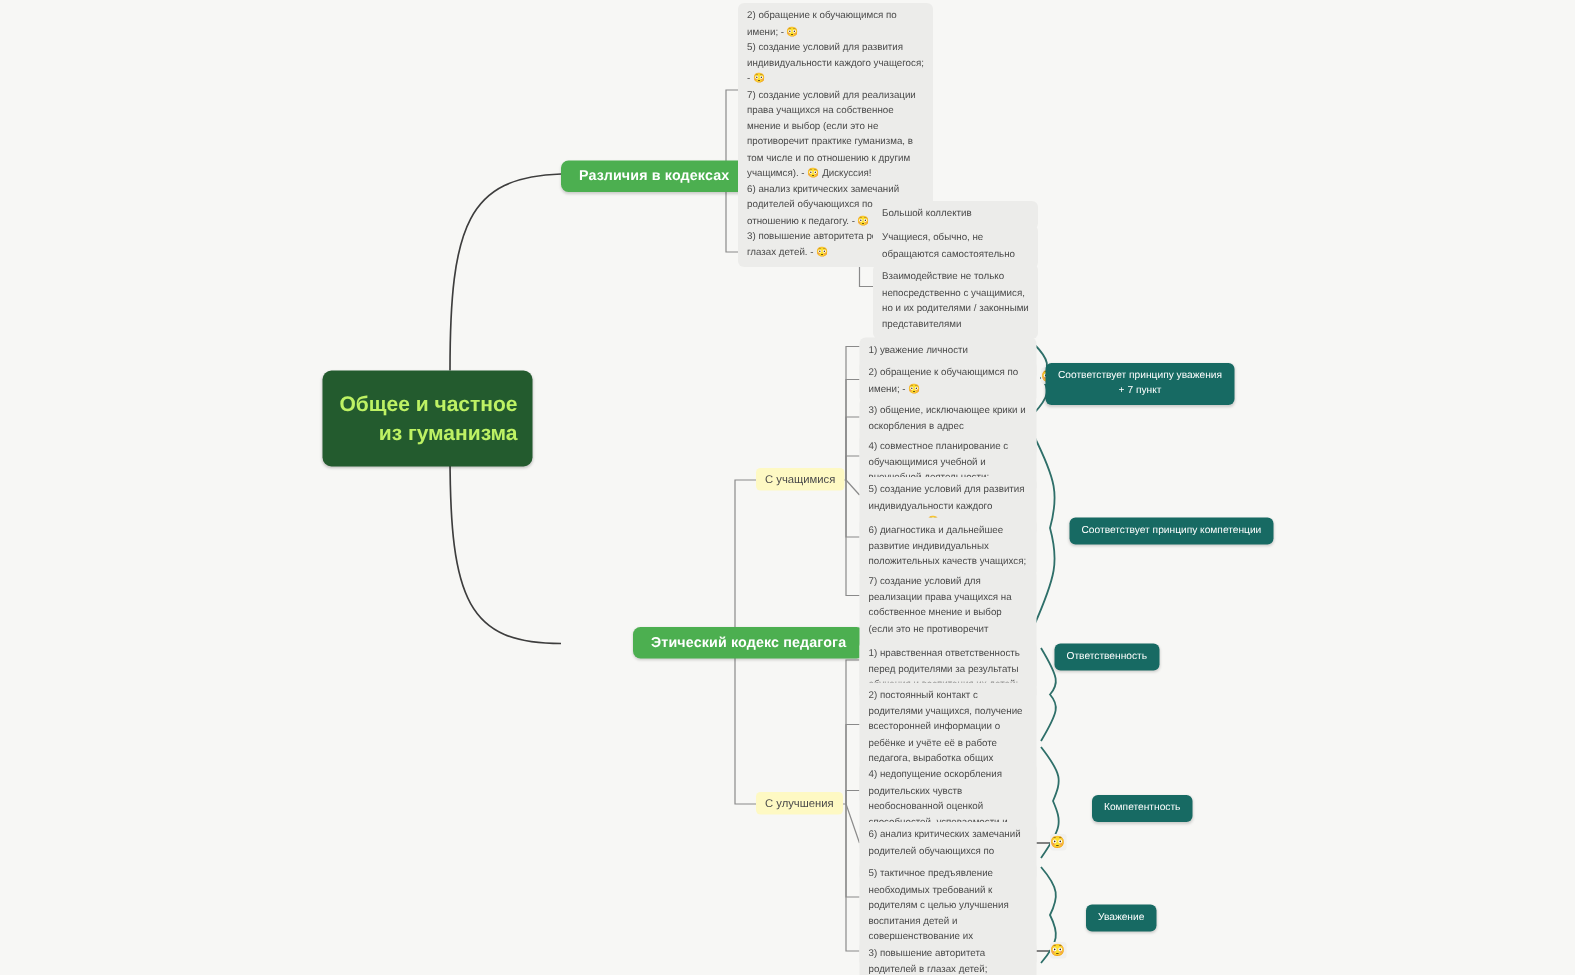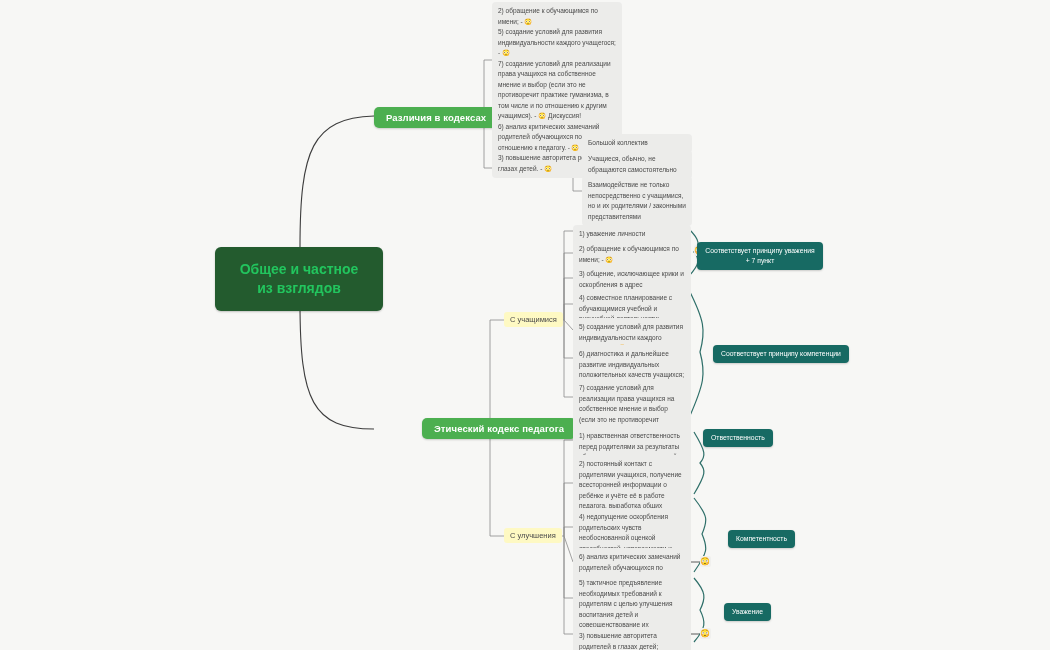--- a/index.html
+++ b/index.html
@@ -27,29 +27,29 @@
     width: 1050px;
     height: 650px;
     pointer-events: none;
   }
 
   
   .root-node {
     position: absolute;
     left: 215px;
     top: 247px;
-    width: 168px;
+    width: 140px;
     padding: 13px 10px;
     background: #235b2e;
     border-radius: 6px;
-    color: #22c55e;
+    color: #bef264;
     font-size: 14px;
     font-weight: bold;
     line-height: 1.35;
-    text-align: center;
+    text-align: right;
     box-sizing: border-box;
     box-shadow: 0 1px 2px rgba(0,0,0,0.22);
   }
   .root-node .line { display: block; white-space: nowrap; }
 
   
   .branch-node {
     position: absolute;
     background: #4caf50;
     border-radius: 5px;
@@ -164,21 +164,21 @@
       <path d="M 689 229 C 700 240 700 245 694 252 C 700 259 700 264 689 276"></path>
       <path d="M 689 290 C 704 320 706 330 700 352 C 706 374 704 384 689 418"></path>
       <path d="M 694 432 C 706 452 706 456 700 463 C 706 470 706 474 694 494"></path>
       <path d="M 694 498 C 708 516 708 520 702 534 C 708 548 708 552 694 572"></path>
       <path d="M 694 578 C 706 592 706 598 700 610 C 706 622 706 628 694 642"></path>
     </g>
   </svg>
 
   <div class="root-node">
     <span class="line">Общее и частное</span>
-    <span class="line">из взглядов</span>
+    <span class="line">из гуманизма</span>
   </div>
 
   <div class="branch-node" id="branch-raznitsa">Различия в кодексах</div>
   <div class="branch-node" id="branch-etika">Этический кодекс педагога</div>
 
   <div class="sub-label" id="sub-otlichiya">Отличия в работе</div>
   <div class="sub-label" id="sub-uchash">С учащимися</div>
   <div class="sub-label" id="sub-roditeli">С улучшения</div>
 
   <div class="leaf" style="left: 492px; top: 2px; width: 130px; white-space: pre-line;">2) обращение к обучающимся по имени; - 😳

